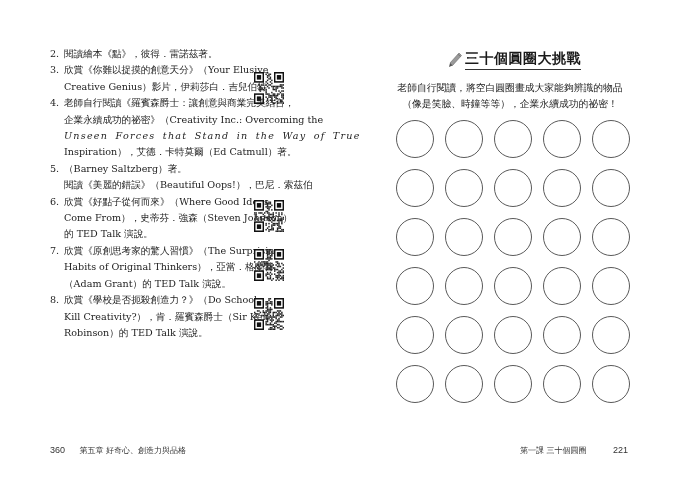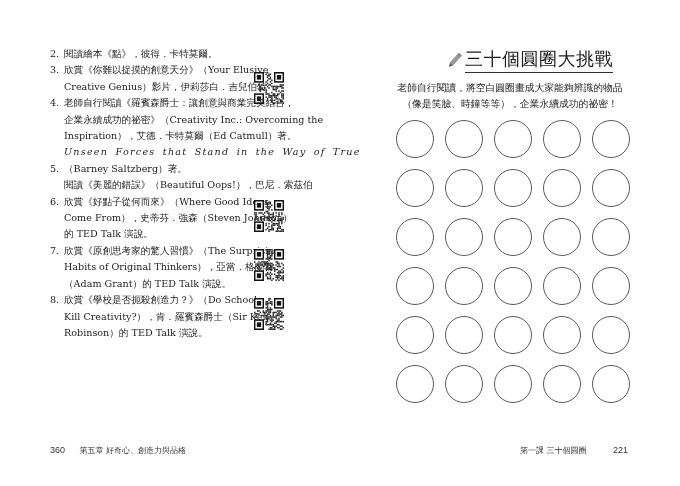--- a/index.html
+++ b/index.html
@@ -23,40 +23,40 @@
 
   .footer { position: absolute; top: 445px; font-family: "DejaVu Sans", "Liberation Sans", sans-serif; font-size: 8px; color: #333; }
   .footer .pnum { font-family: "Liberation Sans", "DejaVu Sans", sans-serif; font-size: 9px; }
   .footer-left { left: 50px; }
   .footer-left .pnum { margin-right: 12px; }
   .footer-right { right: 52px; }
   .footer-right .pnum { margin-left: 24px; }
 
   .title-wrap { position: absolute; left: 108px; top: 50px; height: 20px; display: flex; align-items: center; }
   .pencil { width: 14px; height: 16px; margin-right: 3px; }
-  .title { font-family: "DejaVu Sans", "Liberation Sans", sans-serif; font-weight: normal; font-size: 18px; letter-spacing: 0.5px;
+  .title { font-family: "DejaVu Sans", "Liberation Sans", sans-serif; font-weight: bold; font-size: 14px; letter-spacing: 0.5px;
            border-bottom: 1.6px solid #333; padding-bottom: 1px; color: #1a1a1a; }
 
   .subtitle { position: absolute; left: 20px; width: 300px; top: 80px; text-align: center;
               font-family: "DejaVu Sans", "Liberation Sans", sans-serif; font-size: 9.8px; line-height: 15.5px; color: #222; }
   .subtitle .line { display: block; }
 
   .grid { position: absolute; left: 56px; top: 120px; display: grid;
           grid-template-columns: repeat(5, 38px); grid-auto-rows: 38px; column-gap: 11px; row-gap: 11px; }
   .circle { width: 36px; height: 36px; border: 1.2px solid #5a5a5a; border-radius: 50%; box-sizing: content-box; background: #fff; }
 </style>
 </head>
 <body>
 
 <div class="page page-left">
   <ul class="list">
     <li class="item">
       <span class="num">2.</span>
       <span class="body">
-        <span class="line">閱讀繪本《點》，彼得．卡特莫爾。</span>
+        <span class="line">閱讀繪本《點》，彼得．雷諾茲著。</span>
       </span>
     </li>
     <li class="item has-qr">
       <span class="num">3.</span>
       <span class="body">
         <span class="line">欣賞《你難以捉摸的創意天分》（Your Elusive</span>
         <span class="line">Creative Genius）影片，伊莉莎白．吉兒伯特</span>
       </span>
       <span class="qr" style="top:10px;">
           <svg viewBox="0 0 30 30" preserveAspectRatio="none">
@@ -175,22 +175,22 @@
             <rect x="1.4285714285714286" y="21.42857142857143" width="7.142857142857143" height="7.142857142857143" fill="#fff"></rect>
             <rect x="2.857142857142857" y="22.857142857142858" width="4.285714285714286" height="4.285714285714286" fill="#111"></rect>
           </svg>
         </span>
     </li>
     <li class="item">
       <span class="num">4.</span>
       <span class="body">
         <span class="line">老師自行閱讀《羅賓森爵士：讓創意與商業完美結合，</span>
         <span class="line"><span>企業永續成功的祕密》（Creativity Inc.: Overcoming the</span></span>
+        <span class="line spread"><i>Unseen Forces that Stand in the Way of True</i></span>
         <span class="line">Inspiration），艾德．卡特莫爾（Ed Catmull）著。</span>
-        <span class="line spread"><i>Unseen Forces that Stand in the Way of True</i></span>
       </span>
     </li>
     <li class="item">
       <span class="num">5.</span>
       <span class="body">
         <span class="line">（Barney Saltzberg）著。</span>
         <span class="line">閱讀《美麗的錯誤》（Beautiful Oops!），巴尼．索茲伯</span>
       </span>
     </li>
     <li class="item has-qr">

